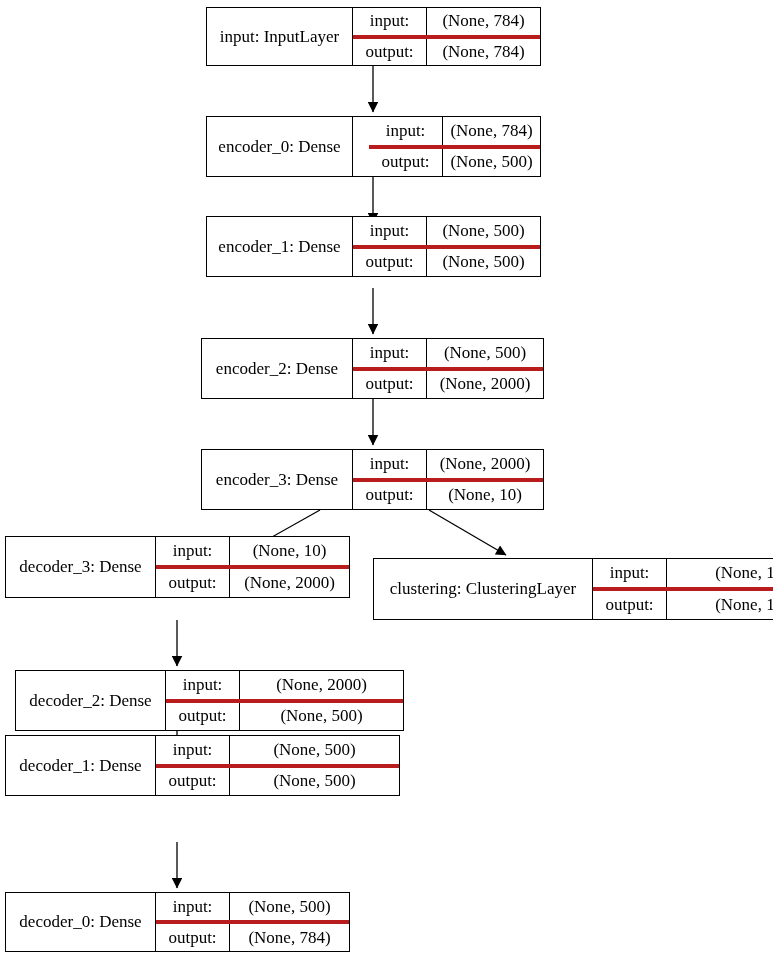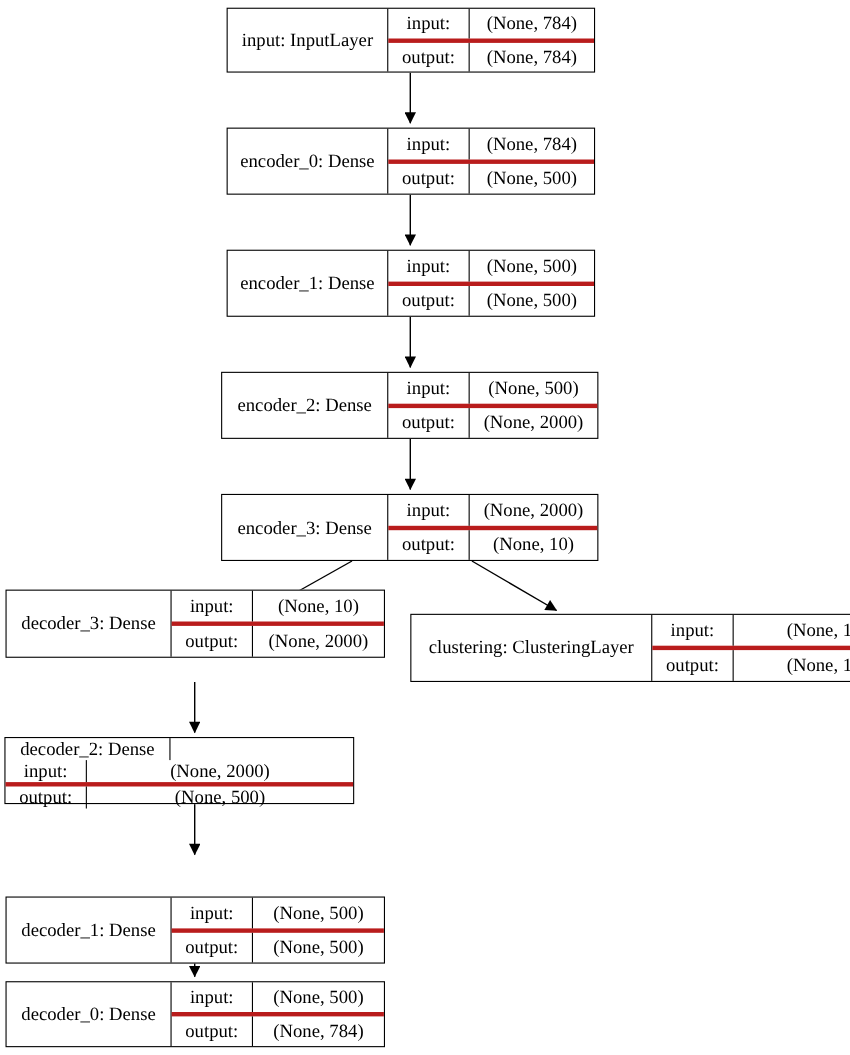--- a/index.html
+++ b/index.html
@@ -60,35 +60,35 @@
     width: 74px;
     flex: 0 0 74px;
     border-right: 1px solid #000000;
   }
   .val-cell {
     flex: 1 1 auto;
   }
   
   .pos-input      { left: 206px; top: 7px;   width: 335px; height: 59px; }
   .pos-input      .label-cell { width: 146px; }
-  .pos-encoder_0  { left: 206px; top: 116px; width: 335px; height: 61px; }
+  .pos-encoder_0  { left: 206px; top: 116px; width: 335px; height: 61px; gap: 16px; }
   .pos-encoder_0  .label-cell { width: 146px; }
-  .pos-encoder_1  { left: 206px; top: 227px; width: 335px; height: 61px; }
+  .pos-encoder_1  { left: 206px; top: 216px; width: 335px; height: 61px; }
   .pos-encoder_1  .label-cell { width: 146px; }
   .pos-encoder_2  { left: 201px; top: 338px; width: 343px; height: 61px; }
   .pos-encoder_2  .label-cell { width: 151px; }
   .pos-encoder_3  { left: 201px; top: 449px; width: 343px; height: 61px; }
   .pos-encoder_3  .label-cell { width: 151px; text-align: right; }
   .pos-decoder_3  { left: 5px;   top: 536px; width: 345px; height: 62px; }
   .pos-decoder_3  .label-cell { width: 150px; }
   .pos-clustering { left: 373px; top: 558px; width: 465px; height: 62px; }
   .pos-clustering .label-cell { width: 219px; }
-  .pos-decoder_2  { left: 4px;   top: 670px; width: 318px; height: 61px; flex-direction: column; }
+  .pos-decoder_2  { left: 15px;   top: 670px; width: 389px; height: 61px; }
   .pos-decoder_2  .label-cell { width: 150px; }
-  .pos-decoder_1  { left: 5px;   top: 815px; width: 345px; height: 61px; }
+  .pos-decoder_1  { left: 5px;   top: 735px; width: 395px; height: 61px; }
   .pos-decoder_1  .label-cell { width: 150px; }
   .pos-decoder_0  { left: 5px;   top: 892px; width: 345px; height: 60px; }
   .pos-decoder_0  .label-cell { width: 150px; }
 </style>
 </head>
 <body>
 
 <div id="canvas">
 
   <svg class="edges" width="773" height="959" aria-hidden="true">

